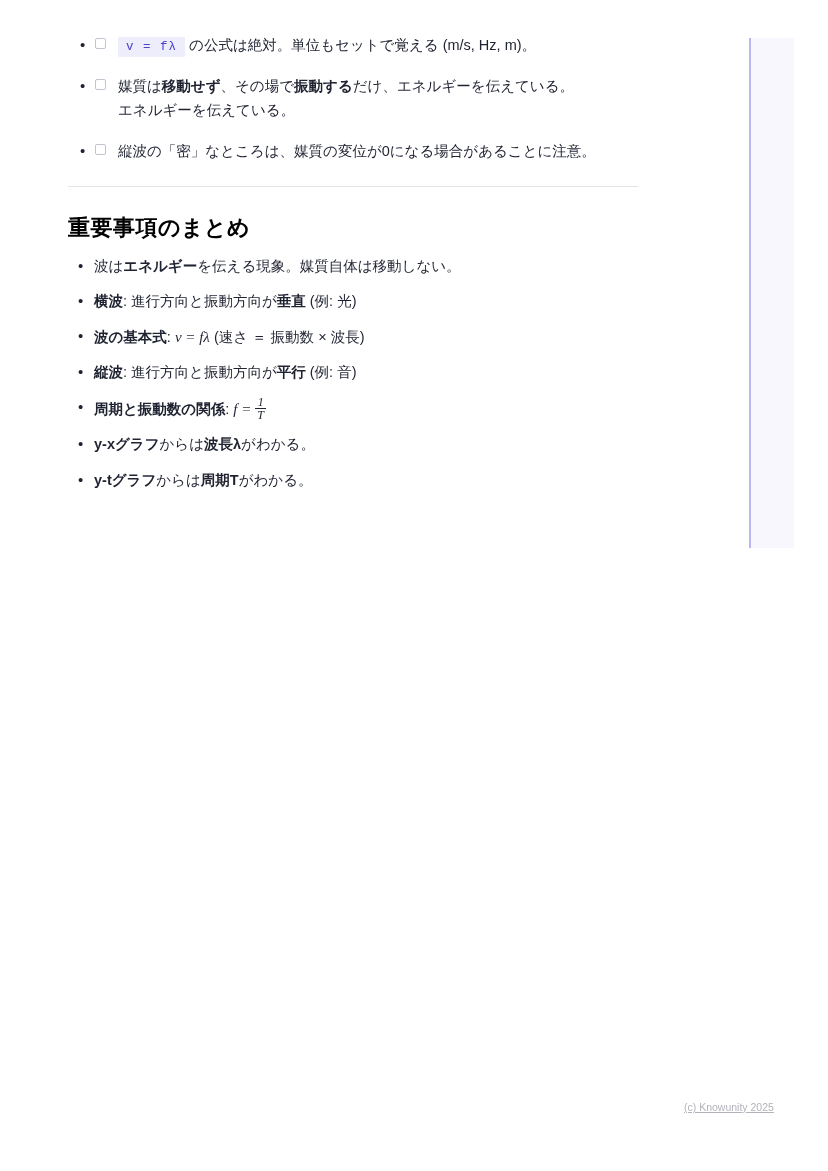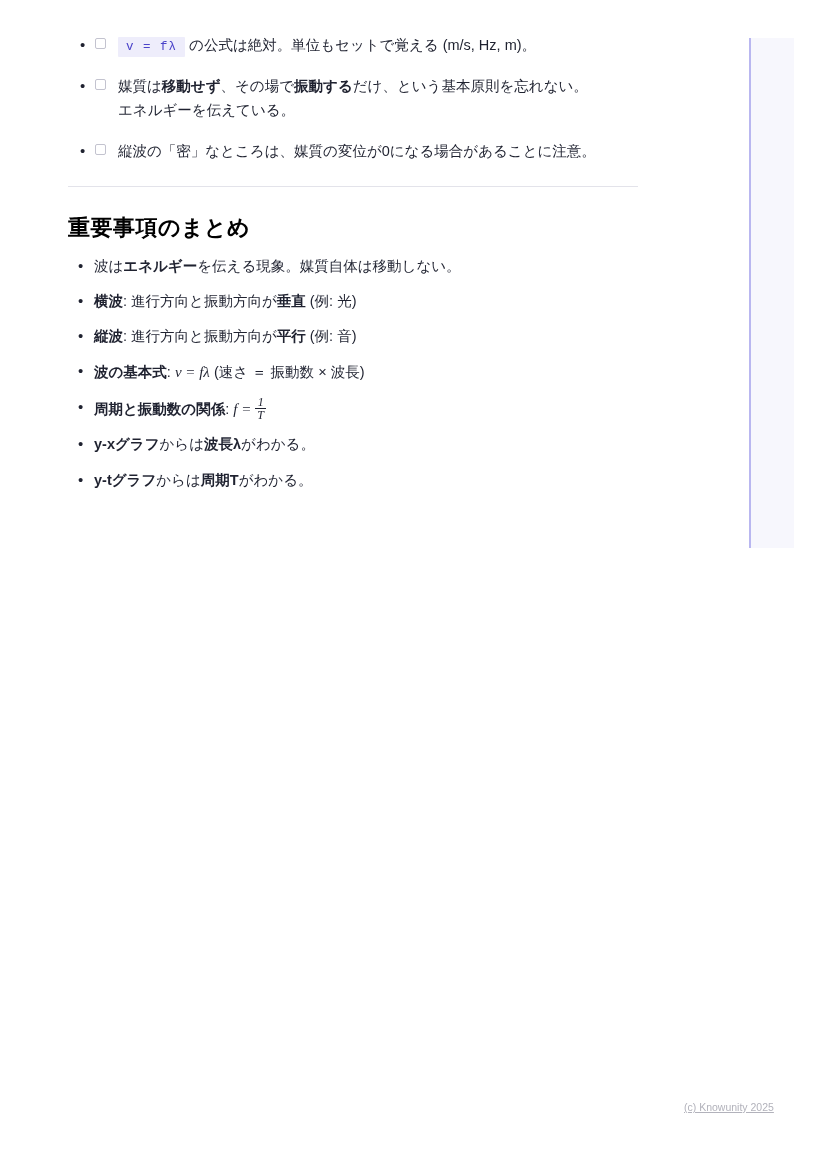--- a/index.html
+++ b/index.html
@@ -148,21 +148,21 @@
 
   <ul class="checklist">
 
     <li>
       <span class="checkbox"></span>
       <code class="formula">v = fλ</code><span> の公式は絶対。単位もセットで覚える (m/s, Hz, m)。</span>
     </li>
 
     <li>
       <span class="checkbox"></span>
-      <span>媒質は</span><b>移動せず</b><span>、その場で</span><b>振動する</b><span>だけ、という基本原則を忘れない。</span><br>
+      <span>媒質は</span><b>移動せず</b><span>、その場で</span><b>振動する</b><span>だけ、エネルギーを伝えている。</span><br>
       <span>エネルギーを伝えている。</span>
     </li>
 
     <li>
       <span class="checkbox"></span>
       <span>縦波の「密」なところは、媒質の変位が0になる場合があることに注意。</span><br>
     </li>
 
   </ul>
 
@@ -174,28 +174,28 @@
 
     <li>
       <span>波は</span><b>エネルギー</b><span>を伝える現象。媒質自体は移動しない。</span>
     </li>
 
     <li>
       <b>横波</b><span>: 進行方向と振動方向が</span><b>垂直</b><span> (例: 光)</span>
     </li>
 
     <li>
+      <b>波の基本式</b><span>: </span><span class="mathvar">v = <span style="font-style:italic;">f</span><span style="font-style:italic;">λ</span></span><span> (速さ ＝ 振動数 × 波長)</span>
+    </li>
+
+    <li>
       <b>縦波</b><span>: 進行方向と振動方向が</span><b>平行</b><span> (例: 音)</span>
     </li>
 
     <li>
-      <b>波の基本式</b><span>: </span><span class="mathvar">v = <span style="font-style:italic;">f</span><span style="font-style:italic;">λ</span></span><span> (速さ ＝ 振動数 × 波長)</span>
-    </li>
-
-    <li>
       <b>周期と振動数の関係</b><span>: </span><span class="mathvar">f =</span> <span class="frac"><span class="num">1</span><span class="den">T</span></span>
     </li>
 
     <li>
       <b>y-xグラフ</b><span>からは</span><b>波長λ</b><span>がわかる。</span>
     </li>
 
     <li>
       <b>y-tグラフ</b><span>からは</span><b>周期T</b><span>がわかる。</span>
     </li>

